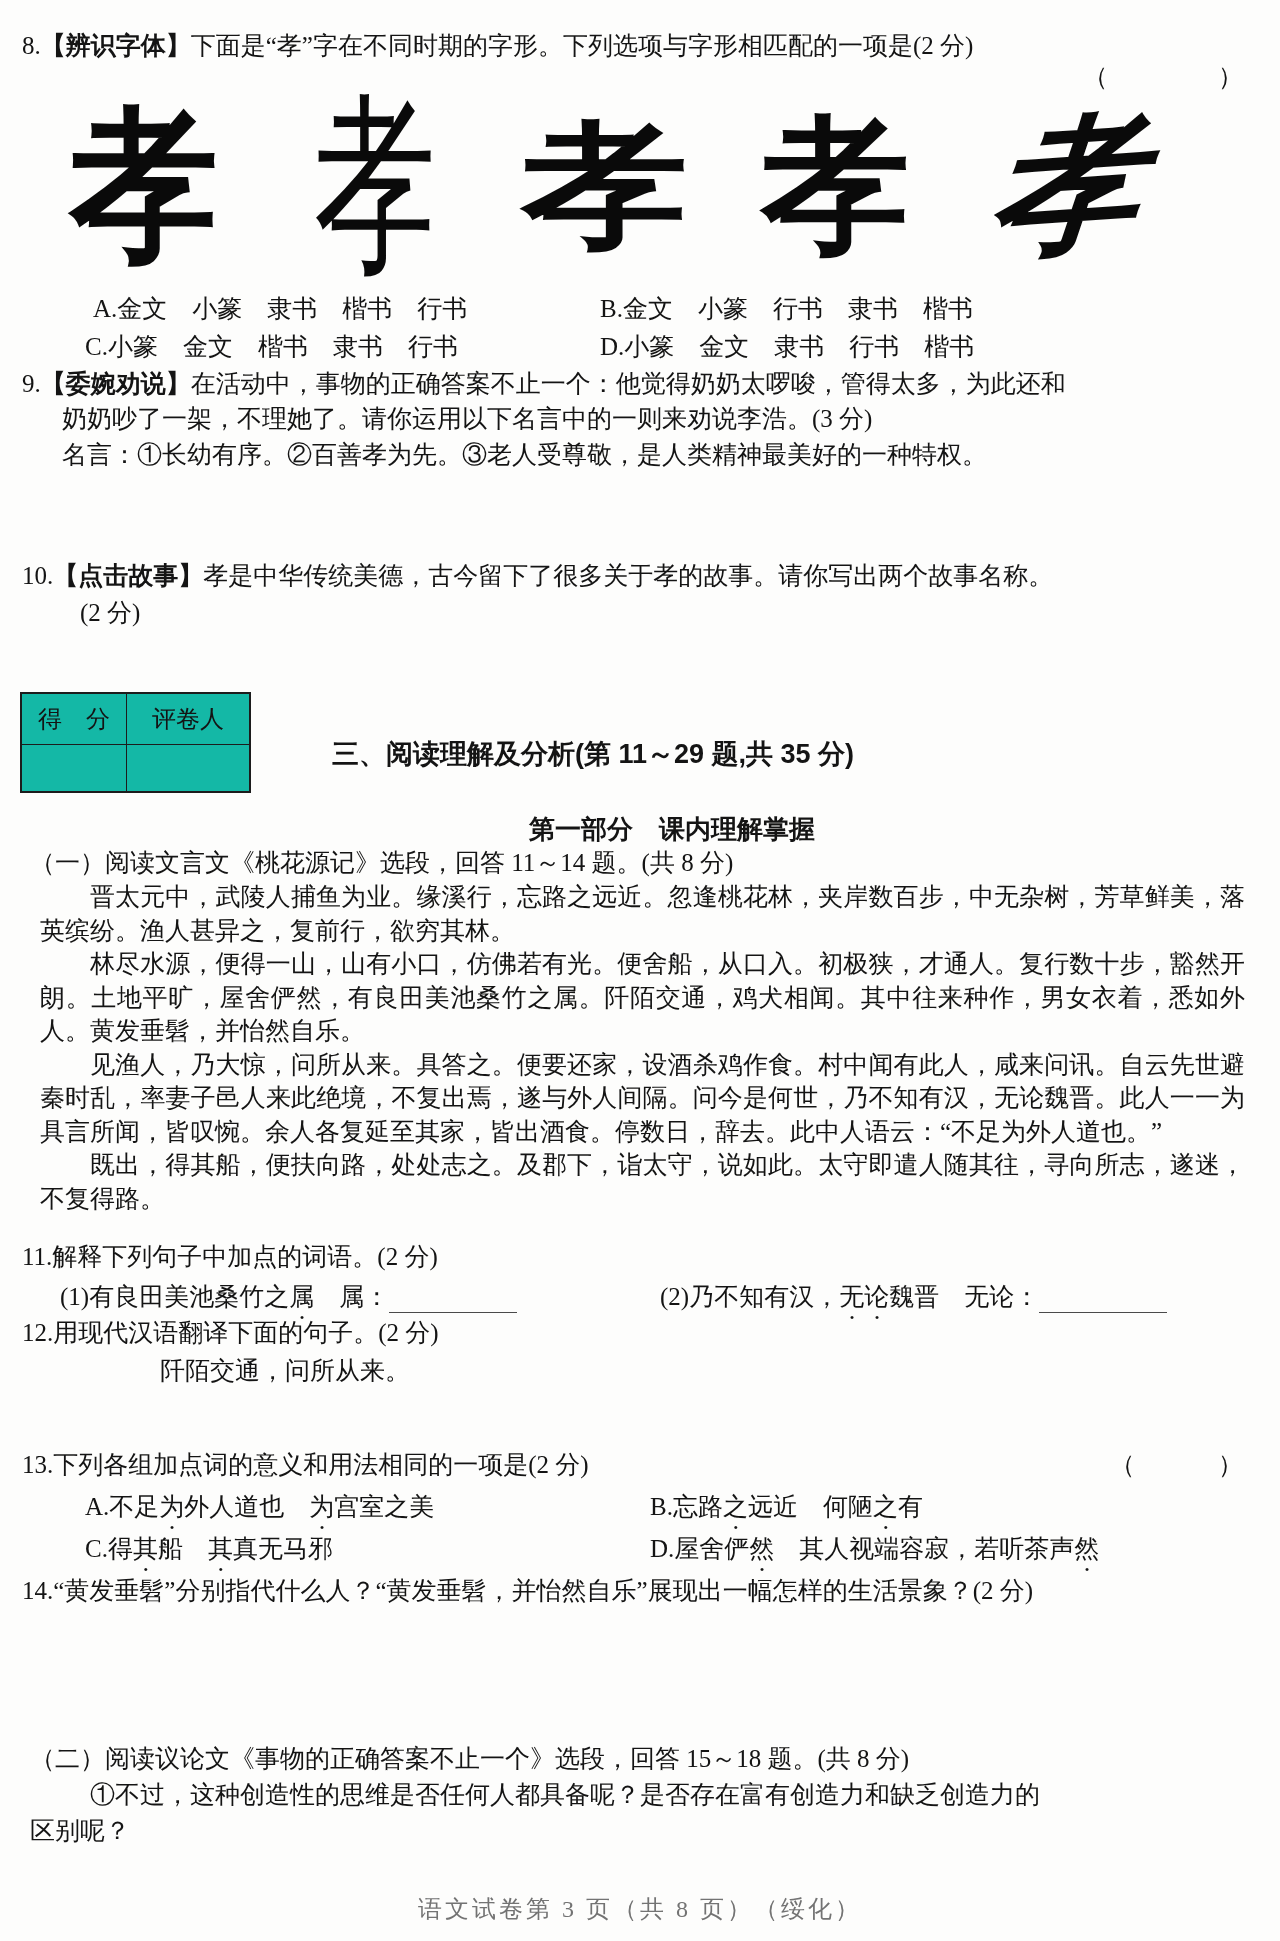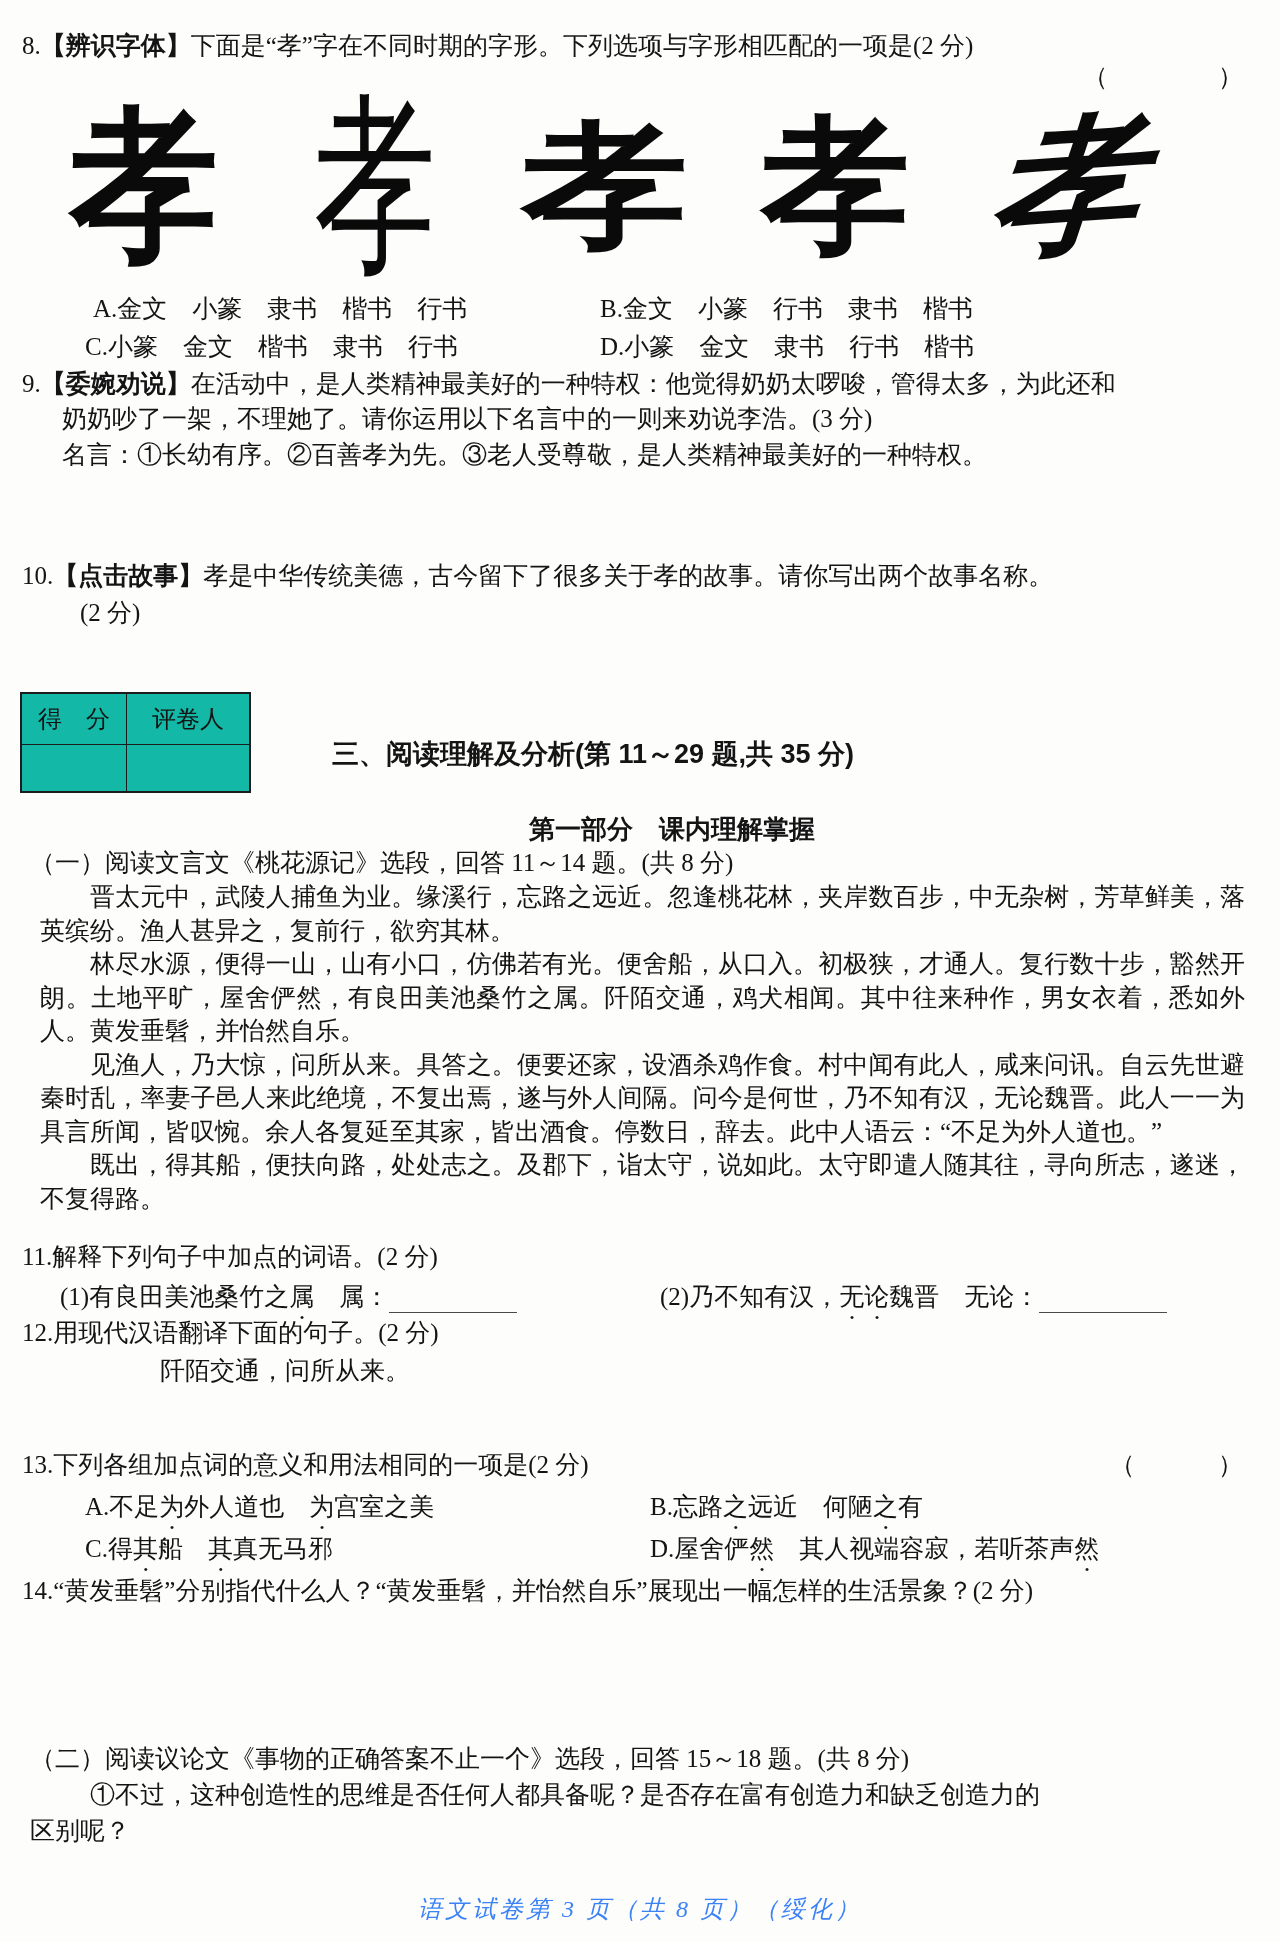--- a/index.html
+++ b/index.html
@@ -19,21 +19,21 @@
   .g1{font-weight:900;transform:scaleY(1.12);}
   .g2{font-weight:400;transform:scale(0.82,1.3);}
   .g3{font-weight:700;transform:scale(1.12,0.92);}
   .g4{font-weight:600;}
   .g5{font-style:italic;font-weight:700;transform:skewX(-9deg) rotate(-4deg);}
   table.score{border-collapse:collapse;border:2.5px solid #1c1c1c;background:#14b8a6;}
   table.score td{border:1.5px solid #1c1c1c;text-align:center;font-size:24px;padding:0;}
   .sc-h td{height:50px;}
   .sc-b td{height:46px;}
   .passage p{margin:0;text-indent:2em;}
-  .footer{font-size:24px;letter-spacing:3px;color:#3b82f6;font-style:italic;}
+  .footer{font-size:24px;letter-spacing:3px;color:#737373;}
 </style>
 </head>
 <body>
 
 <div class="page">
 
   <div class="abs t" style="left:22px;top:28px;">
     <span>8.</span><span class="tag">【辨识字体】</span><span>下面是“孝”字在不同时期的字形。下列选项与字形相匹配的一项是(2 分)</span>
   </div>
   <div class="abs bracket" style="right:35px;top:60px;">（　　　　）</div>
@@ -53,21 +53,21 @@
     <span>B.</span><span>金文　小篆　行书　隶书　楷书</span>
   </div>
   <div class="abs t" style="left:85px;top:330px;">
     <span>C.</span><span>小篆　金文　楷书　隶书　行书</span>
   </div>
   <div class="abs t" style="left:600px;top:330px;">
     <span>D.</span><span>小篆　金文　隶书　行书　楷书</span>
   </div>
 
   <div class="abs t" style="left:22px;top:366px;">
-    <span>9.</span><span class="tag">【委婉劝说】</span><span>在活动中，是人类精神最美好的一种特权：他觉得奶奶太啰唆，管得太多，为此还和</span>
+    <span>9.</span><span class="tag">【委婉劝说】</span><span>在活动中，事物的正确答案不止一个：他觉得奶奶太啰唆，管得太多，为此还和</span>
   </div>
   <div class="abs t" style="left:62px;top:402px;">奶奶吵了一架，不理她了。请你运用以下名言中的一则来劝说李浩。(3 分)</div>
   <div class="abs t" style="left:62px;top:438px;">名言：①长幼有序。②百善孝为先。③老人受尊敬，是人类精神最美好的一种特权。</div>
 
   <div class="abs t" style="left:22px;top:558px;">
     <span>10.</span><span class="tag">【点击故事】</span><span>孝是中华传统美德，古今留下了很多关于孝的故事。请你写出两个故事名称。</span>
   </div>
   <div class="abs t" style="left:80px;top:596px;">(2 分)</div>
 
   <table class="score abs" style="left:20px;top:692px;">

